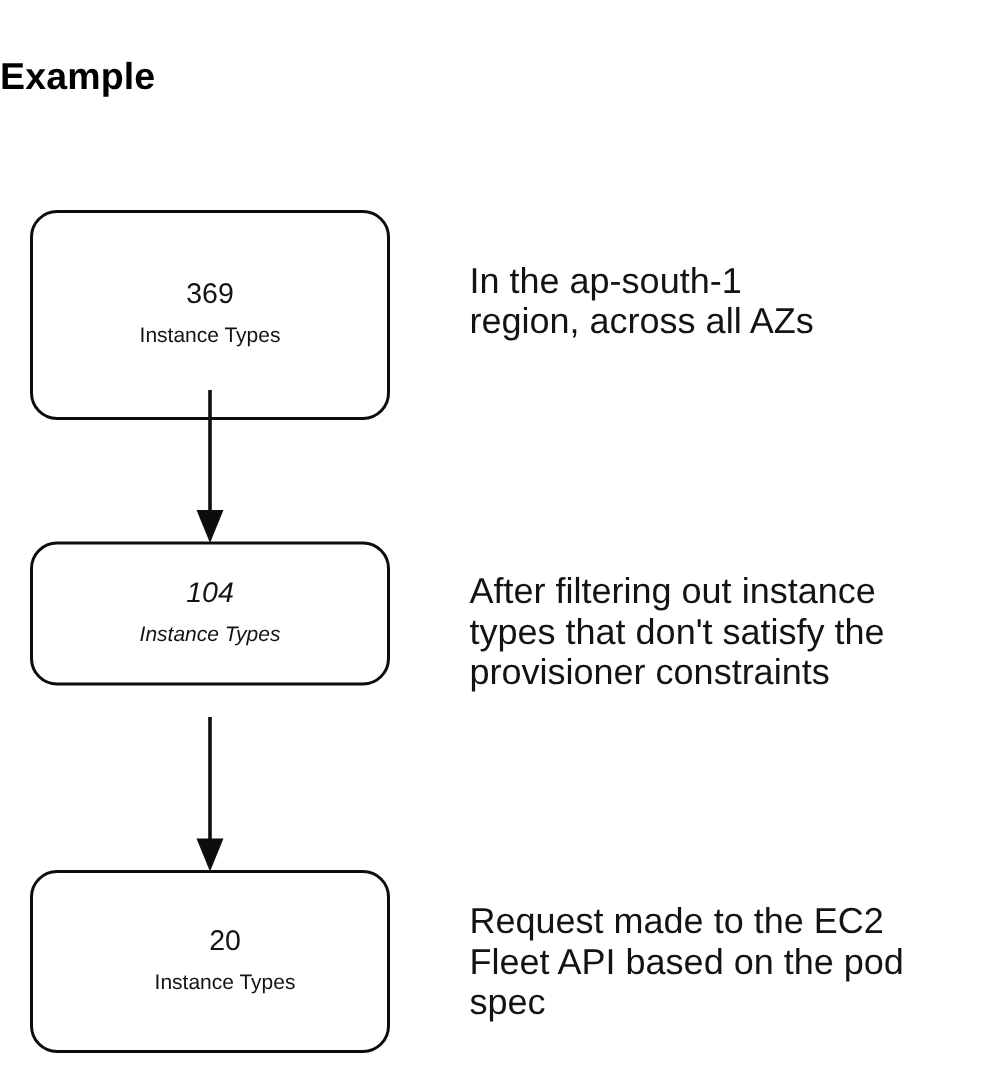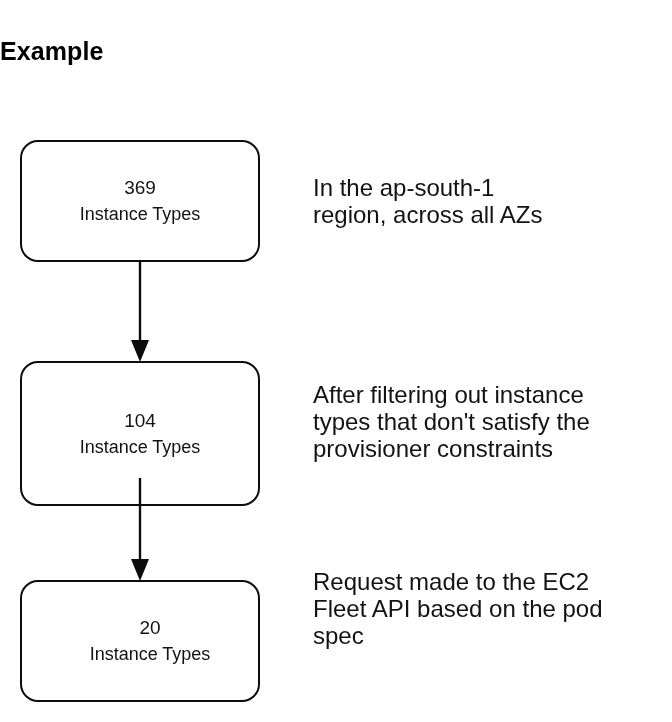--- a/index.html
+++ b/index.html
@@ -49,28 +49,28 @@
     align-items: center;
     justify-content: center;
   }
   .flow-box .box-count {
     font-size: 19px;
     line-height: 26px;
     color: #131313;
     text-align: center;
   }
   .flow-box .box-label {
-    font-size: 18px;
+    font-size: 14px;
     line-height: 26px;
     color: #131313;
     text-align: center;
   }
 
-  #box-1 { top: 140px; height: 122px; }
-  #box-2 { top: 361px; height: 145px; }
+  #box-1 { top: 140px; height: 140px; }
+  #box-2 { top: 361px; height: 96px; font-style: italic; }
   #box-3 { top: 580px; height: 122px; padding-left: 20px; }
 
   
   .connector {
     position: absolute;
     left: 116px;
     width: 48px;
   }
   #connector-1 { top: 260px; height: 103px; }
   #connector-2 { top: 478px; height: 104px; }
@@ -81,21 +81,21 @@
     left: 313px;
     width: 330px;
     font-size: 24px;
     line-height: 27px;
     color: #131313;
     text-align: left;
     white-space: pre-line;
   }
   #annotation-1 { top: 174px; }
   #annotation-2 { top: 381px; }
-  #annotation-3 { top: 568px; }
+  #annotation-3 { top: 601px; }
 </style>
 </head>
 <body>
 
 <div id="canvas">
 
   <div class="diagram-title">Example</div>
 
   <div class="flow-box" id="box-1">
     <div class="box-count">369</div>

